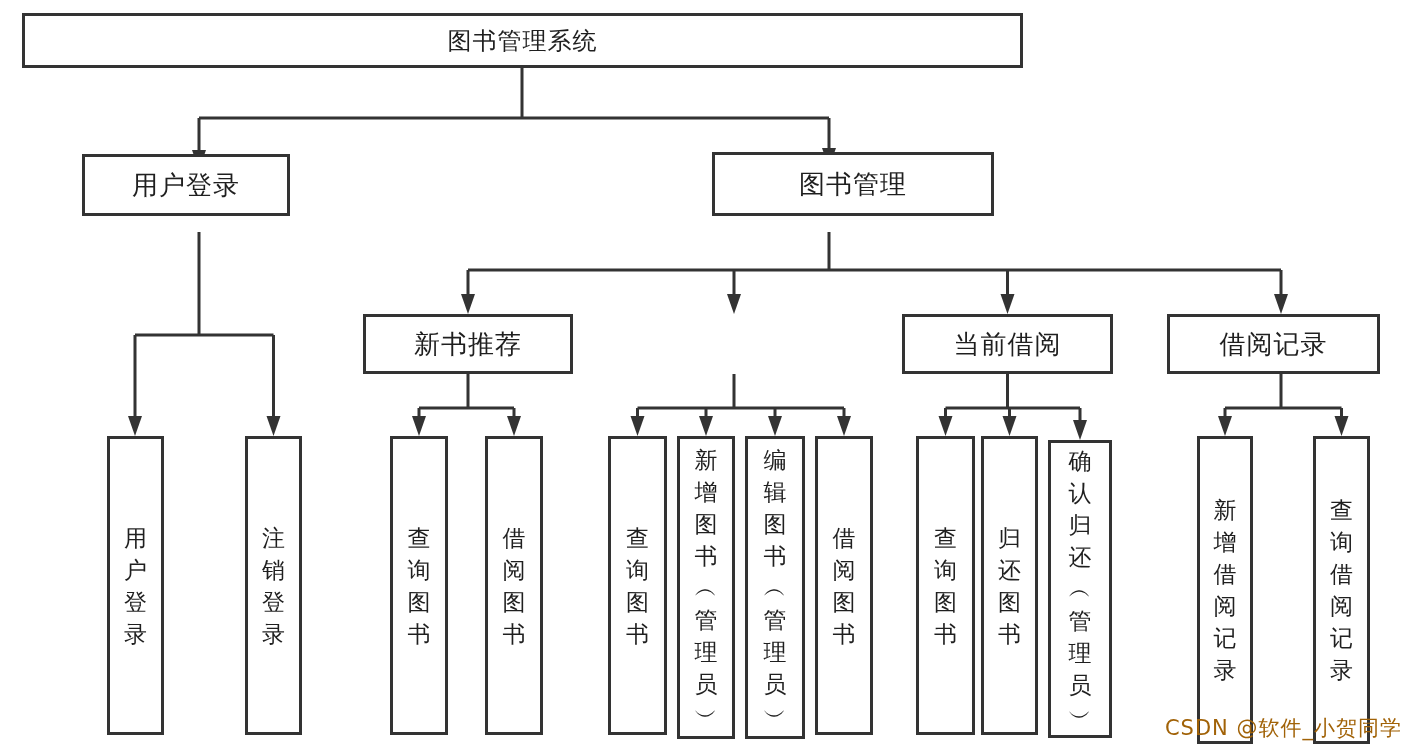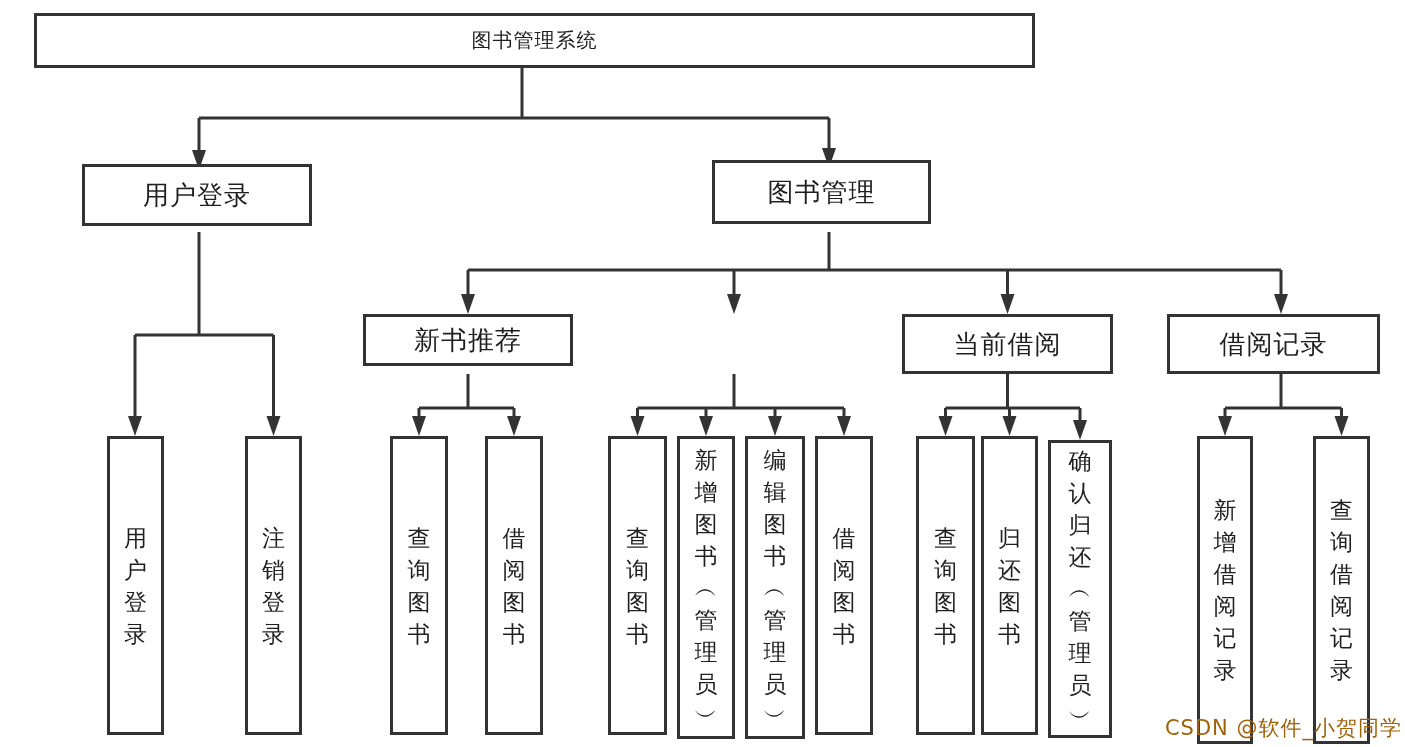--- a/index.html
+++ b/index.html
@@ -15,21 +15,21 @@
   .connectors path{stroke:#333333;stroke-width:3;fill:none;}
   .connectors polygon{fill:#333333;stroke:none;}
   .node{
     position:absolute;
     box-sizing:border-box;
     border:3px solid #333333;
     background:#ffffff;
     display:flex;align-items:center;justify-content:center;
   }
   .node.h{font-size:26px;letter-spacing:1px;white-space:nowrap;}
-  .node.h.root{font-size:20px;margin-left:12px;}
+  .node.h.root{font-size:24px;}
   .node.v{flex-direction:column;}
   .vtext{display:flex;flex-direction:column;align-items:center;justify-content:center;font-size:23px;}
   .vtext .vchar{display:block;line-height:32px;text-align:center;}
   .watermark{
     position:absolute;
     right:3px;top:714px;
     font-size:21px;
     color:#a16207;
     letter-spacing:1px;
     white-space:nowrap;
@@ -67,28 +67,28 @@
     <polygon points="1002.5,416 1016.5,416 1009.5,436"></polygon>
     <polygon points="1073,420 1087,420 1080,440"></polygon>
     <polygon points="1218,416 1232,416 1225,436"></polygon>
     <polygon points="1334.5,416 1348.5,416 1341.5,436"></polygon>
   </svg>
 
   <div class="node h root" style="left:22px;top:13px;width:1001px;height:55px">
     <span>图书管理系统</span>
   </div>
 
-  <div class="node h" style="left:82px;top:164px;width:230px;height:62px">
+  <div class="node h" style="left:82px;top:154px;width:208px;height:62px">
     <span>用户登录</span>
   </div>
-  <div class="node h" style="left:712px;top:160px;width:219px;height:64px">
+  <div class="node h" style="left:712px;top:152px;width:282px;height:64px">
     <span>图书管理</span>
   </div>
 
-  <div class="node h" style="left:363px;top:314px;width:210px;height:52px">
+  <div class="node h" style="left:363px;top:314px;width:210px;height:60px">
     <span>新书推荐</span>
   </div>
   <div class="node h" style="left:1167px;top:314px;width:213px;height:60px">
     <span>借阅记录</span>
   </div>
   <div class="node h" style="left:902px;top:314px;width:211px;height:60px">
     <span>当前借阅</span>
   </div>
 
   <div class="node v" style="left:107px;top:436px;width:57px;height:299px">

